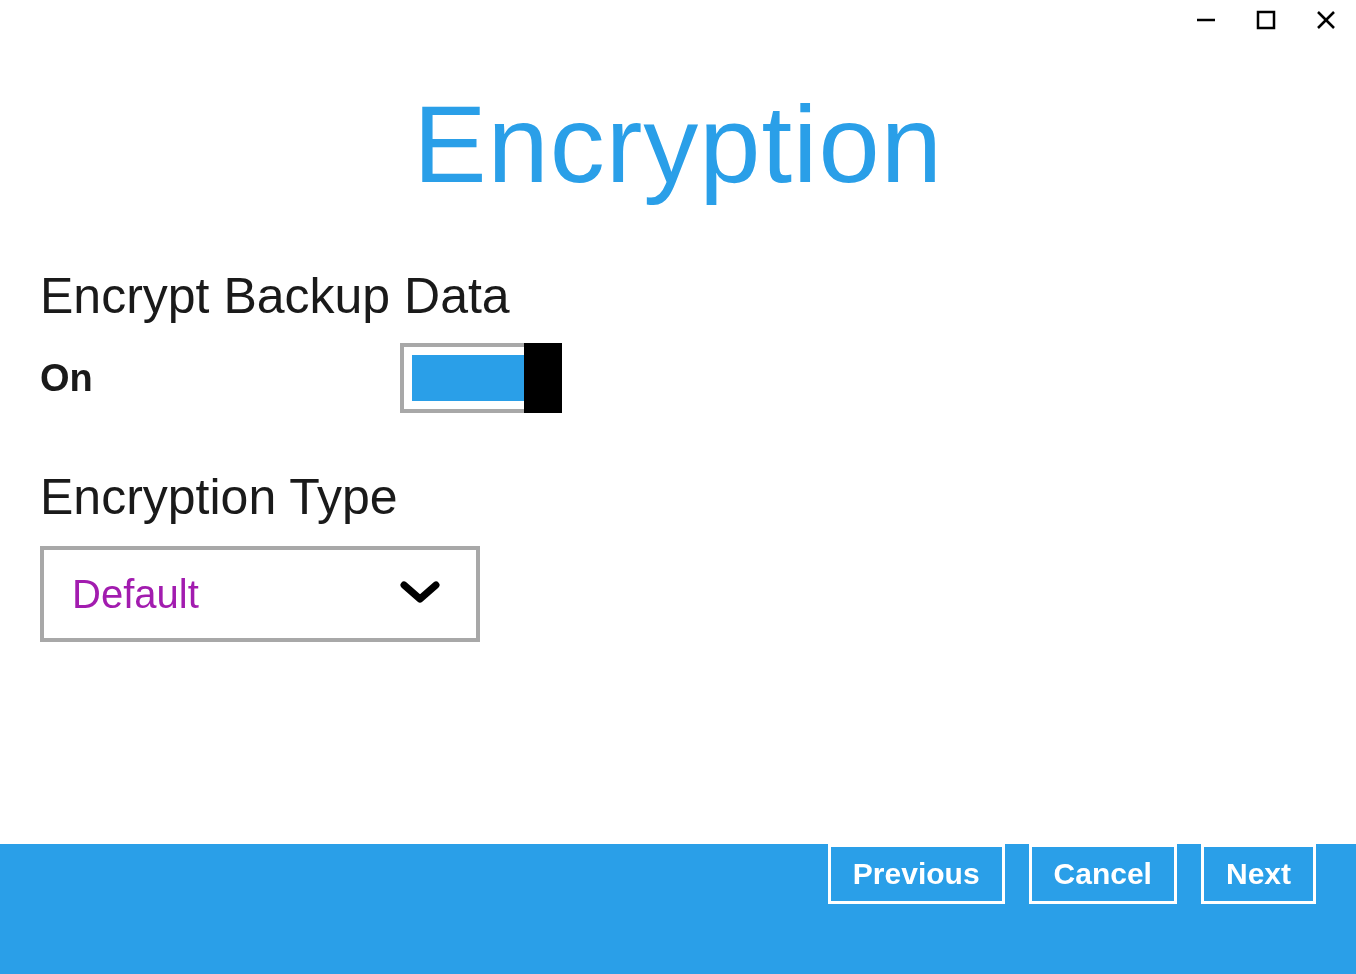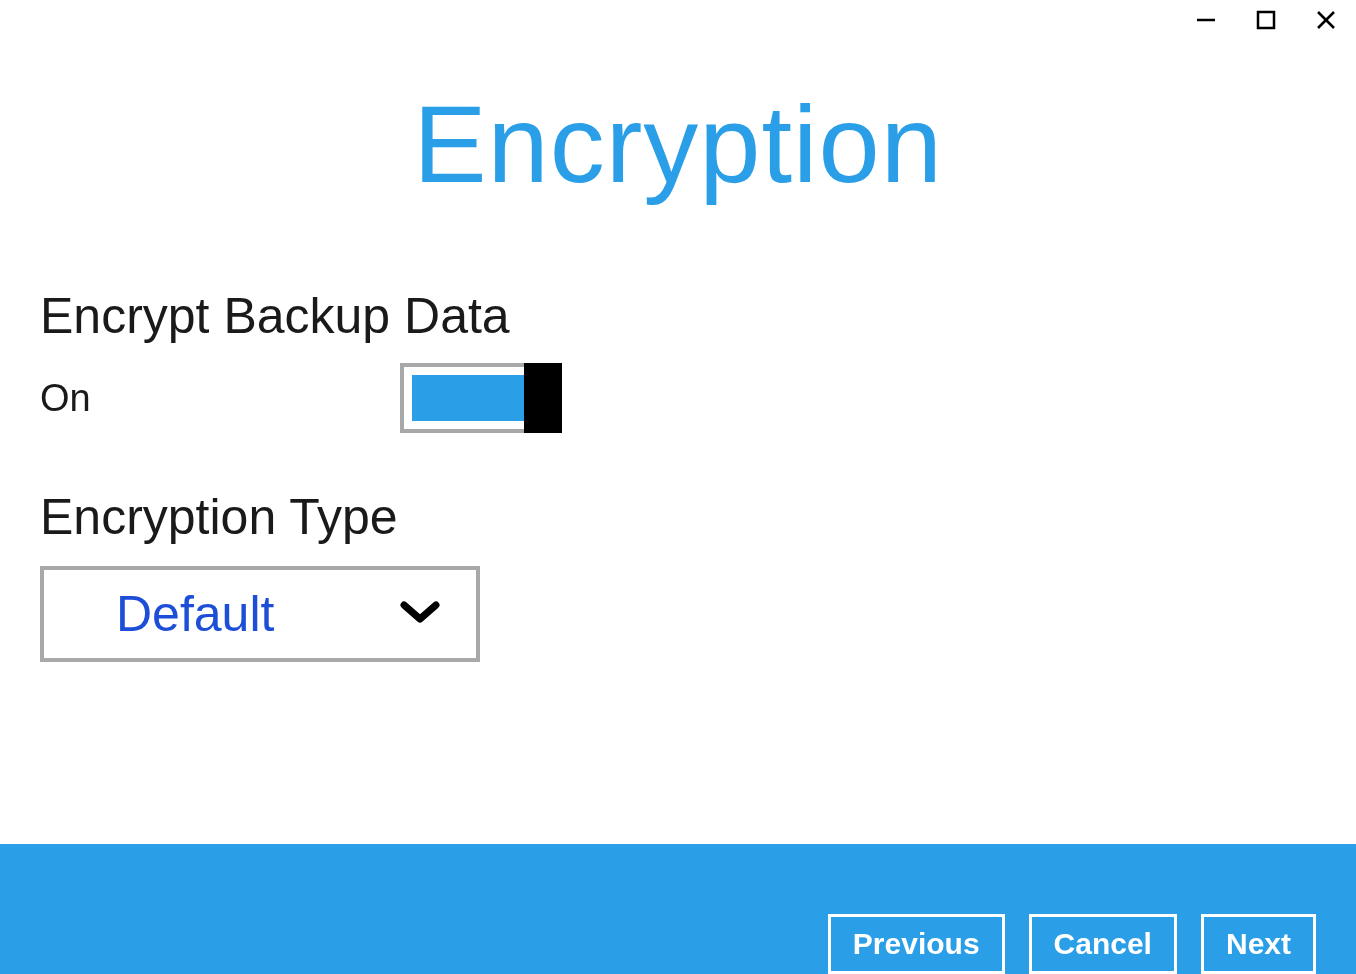--- a/index.html
+++ b/index.html
@@ -38,39 +38,39 @@
       flex: 1;
       padding: 40px 40px 0 40px;
       display: flex;
       flex-direction: column;
     }
     .page-title {
       font-size: 110px;
       font-weight: 300;
       color: #2a9fe8;
       text-align: center;
-      margin-bottom: 80px;
+      margin-bottom: 60px;
       letter-spacing: 1px;
     }
     .section-label {
       font-size: 50px;
       color: #1a1a1a;
       margin-bottom: 18px;
       font-weight: 400;
     }
     .toggle-row {
       display: flex;
       align-items: center;
       margin-bottom: 45px;
     }
     .toggle-state {
       font-size: 38px;
       color: #1a1a1a;
       width: 360px;
-      font-weight: 400;
+      font-weight: 700;
     }
     .toggle-switch {
       width: 162px;
       height: 70px;
       border: 4px solid #a8a8a8;
       position: relative;
       cursor: pointer;
       padding: 8px;
       display: flex;
       align-items: center;
@@ -96,34 +96,33 @@
       height: 96px;
       border: 4px solid #a8a8a8;
       display: flex;
       align-items: center;
       justify-content: space-between;
       padding: 0 28px;
       cursor: pointer;
       margin-top: 20px;
     }
     .dropdown-value {
-      font-size: 50px;
-      color: #1d4ed8;
+      font-size: 40px;
+      color: #a21caf;
       font-weight: 400;
-      margin-left: 44px;
     }
     .dropdown-arrow {
       margin-right: 8px;
     }
     .footer {
       height: 130px;
       background: #2a9fe8;
       display: flex;
       justify-content: flex-end;
-      align-items: flex-end;
+      align-items: flex-start;
       padding-right: 40px;
       gap: 24px;
     }
     .footer-button {
       border: 3px solid #ffffff;
       color: #ffffff;
       background: transparent;
       font-size: 30px;
       font-weight: 600;
       padding: 10px 22px;

